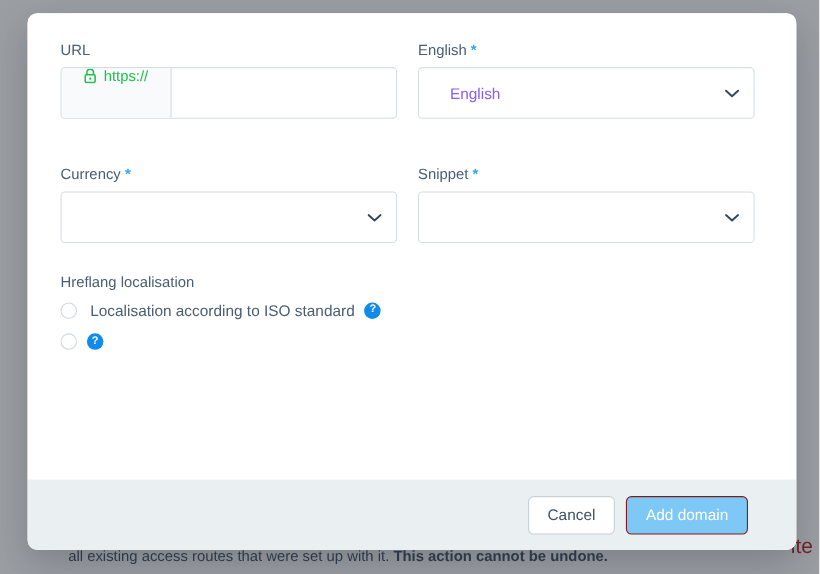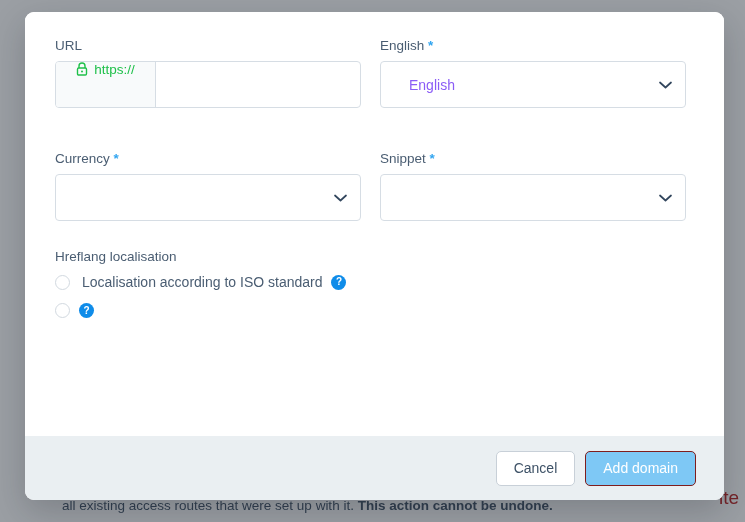--- a/index.html
+++ b/index.html
@@ -246,21 +246,21 @@
 
   
   .modal-footer {
     flex: 0 0 64px;
     height: 64px;
     background: #eaeff2;
     display: flex;
     align-items: center;
     justify-content: flex-end;
     gap: 10px;
-    padding: 0 28px;
+    padding: 0 44px;
     box-sizing: border-box;
   }
   .btn {
     height: 35px;
     border-radius: 5px;
     font-size: 14px;
     padding: 0 17px;
     font-family: "Liberation Sans", sans-serif;
     cursor: pointer;
     display: inline-flex;

